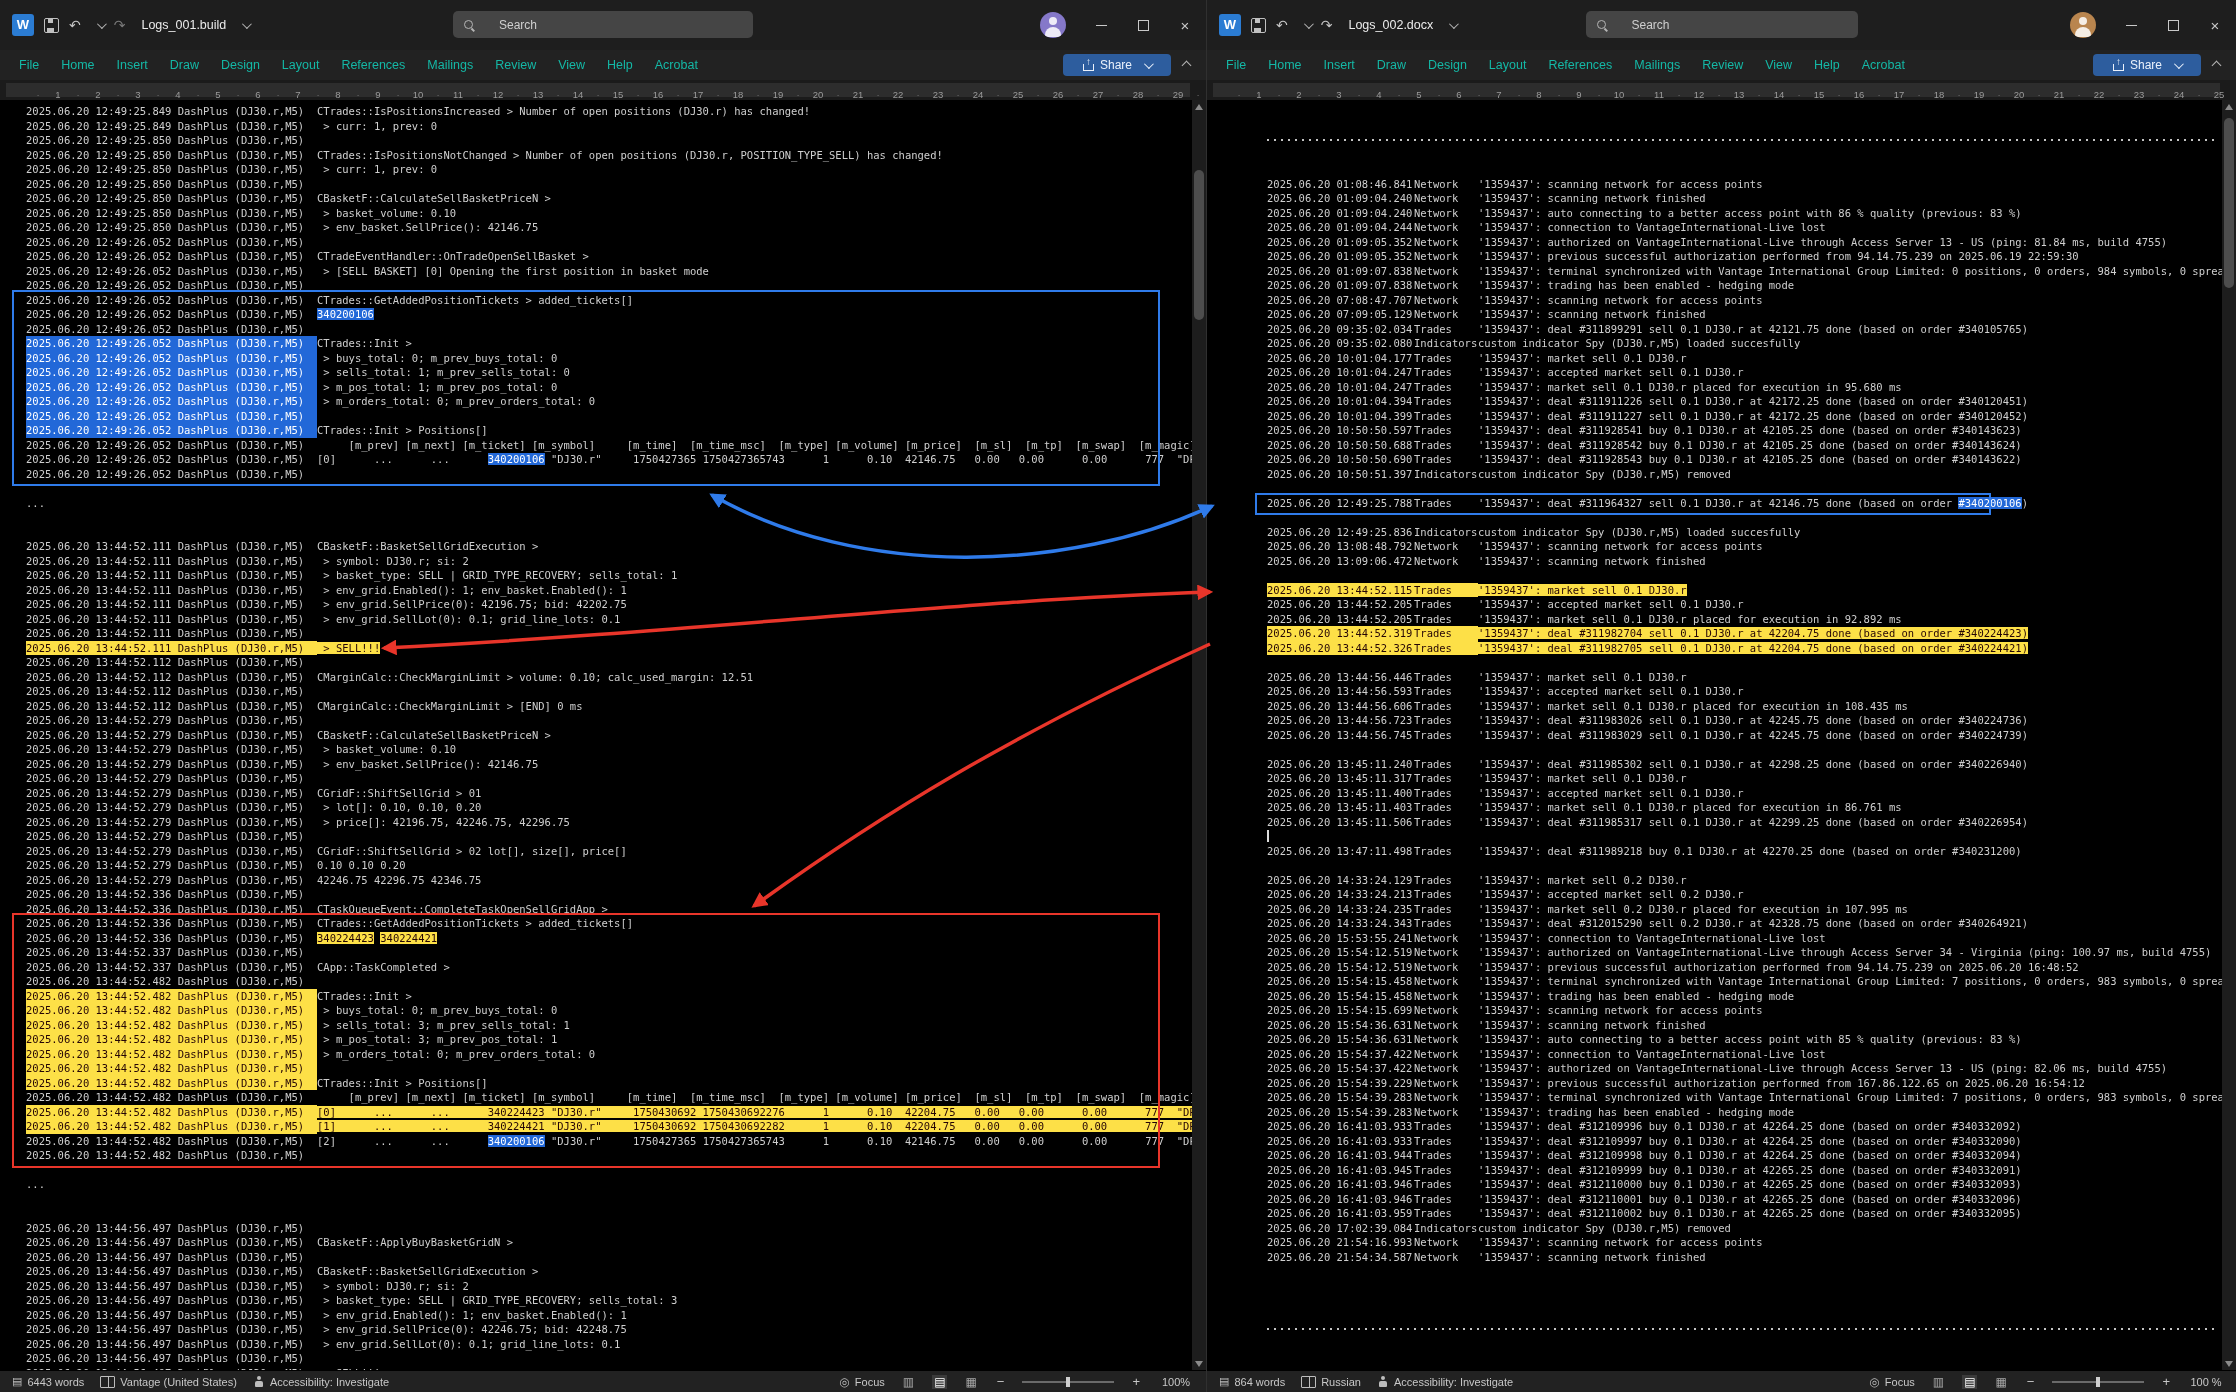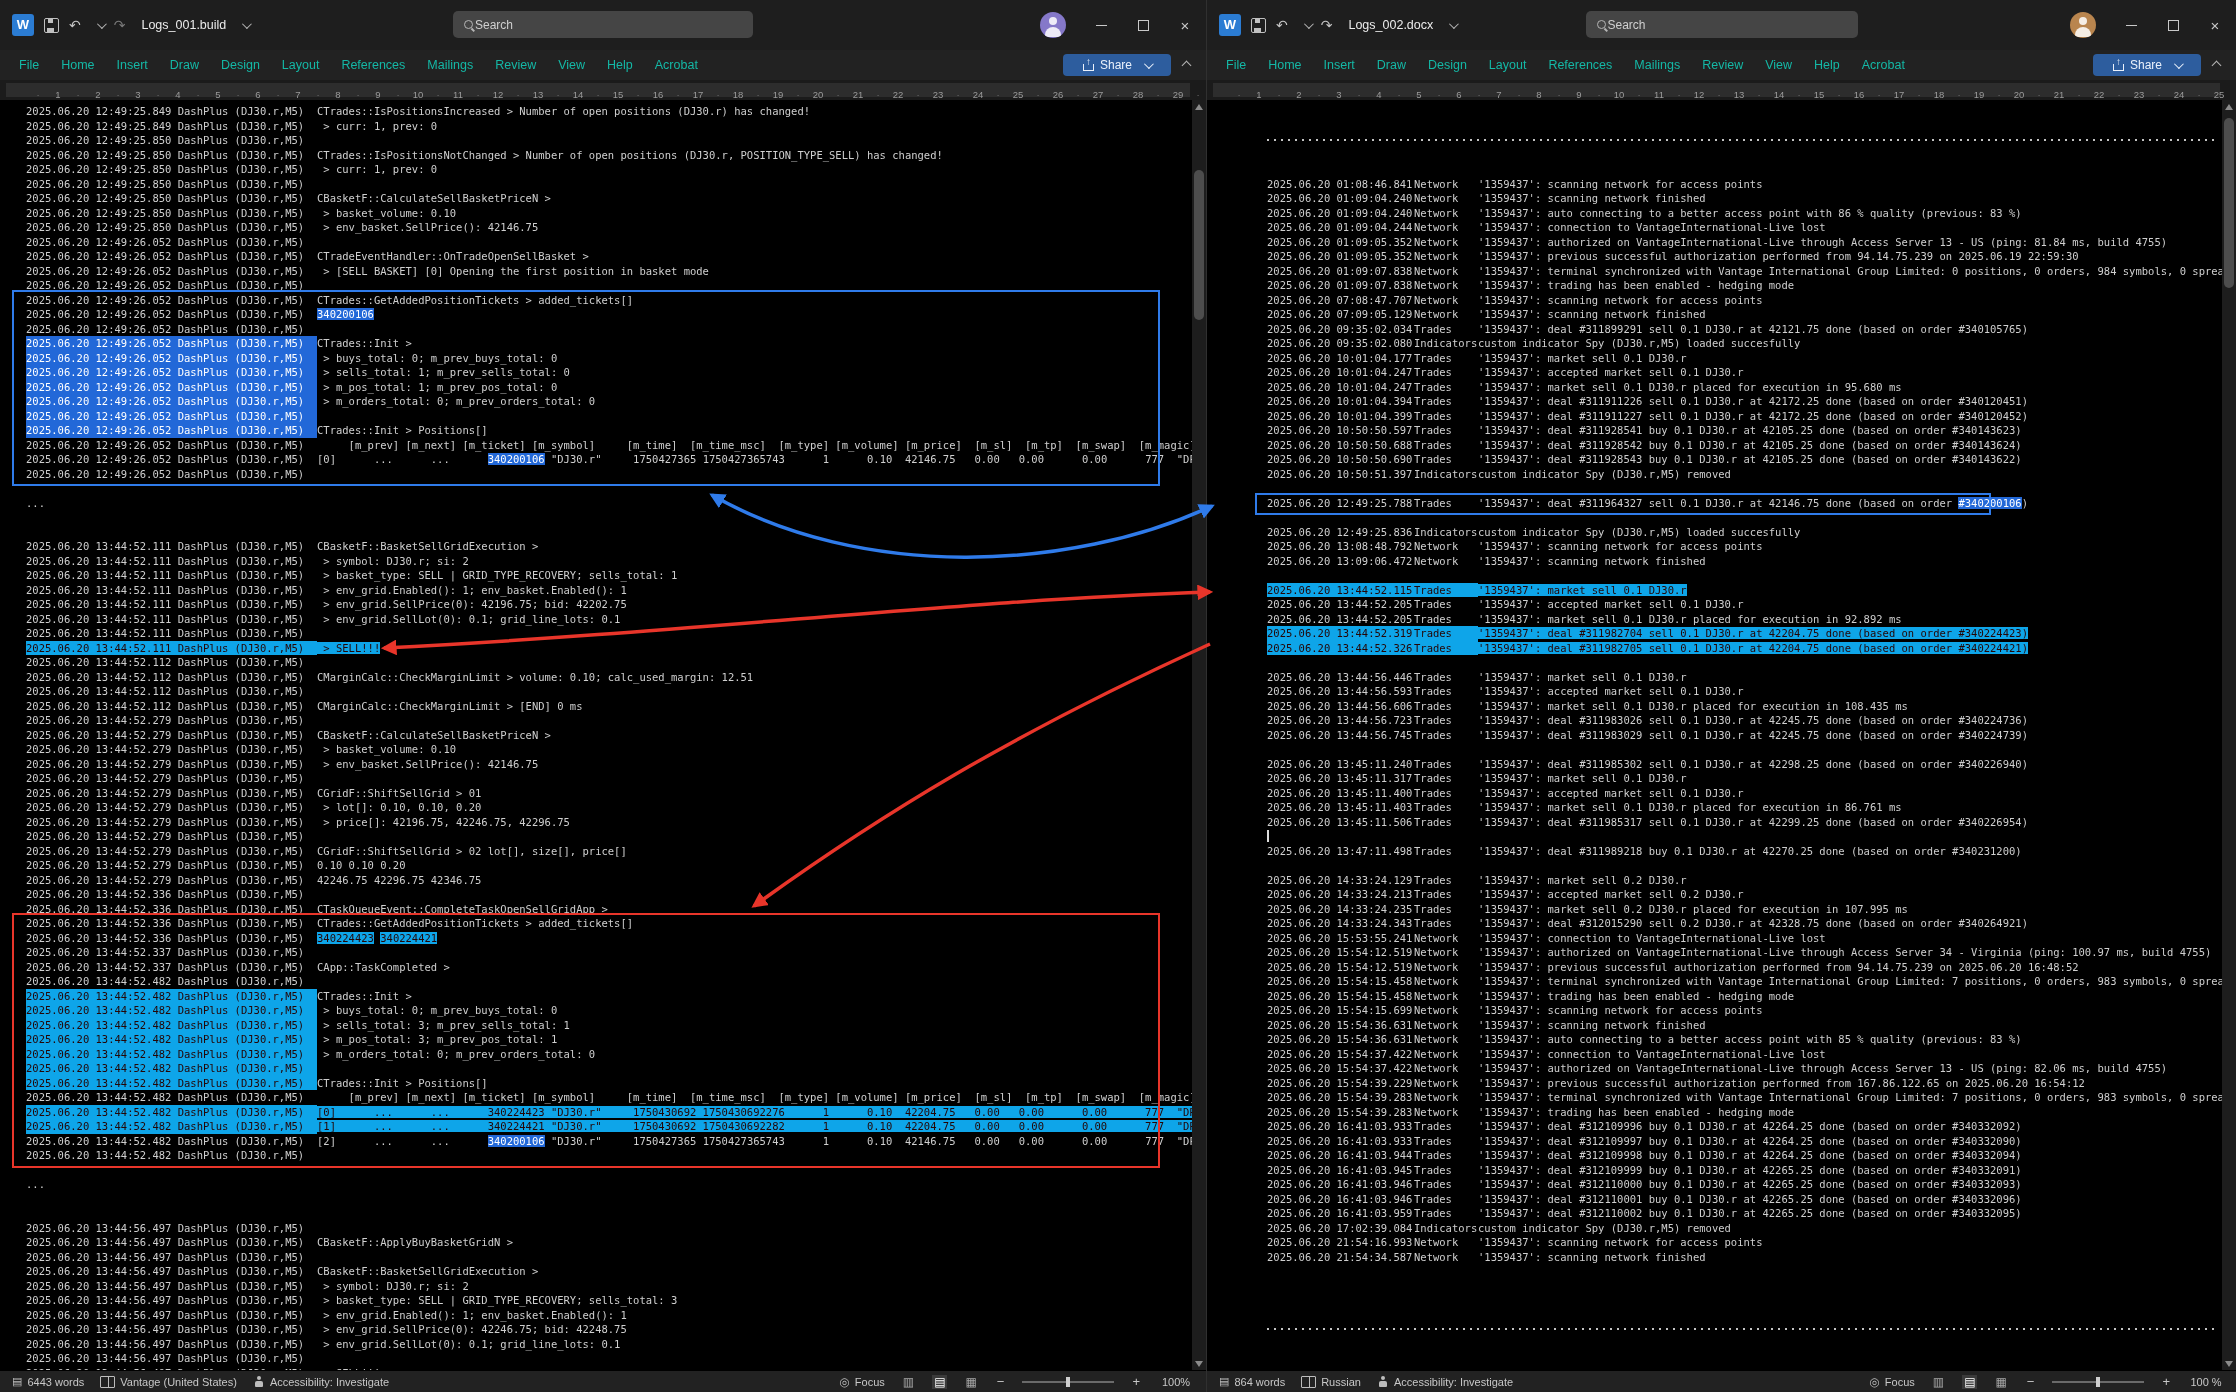--- a/index.html
+++ b/index.html
@@ -12,21 +12,21 @@
   .tb-left{display:flex;align-items:center;gap:10px;}
   .word-logo{width:22px;height:22px;background:#2b7cd3;color:#fff;font:bold 13px/22px "Liberation Sans",sans-serif;text-align:center;border-radius:3px;display:inline-block;}
   .ic-save{width:13px;height:13px;border:1.4px solid #c0c0c0;border-radius:2px;position:relative;display:inline-block;}
   .ic-save::before{content:"";position:absolute;top:0;left:3px;width:5px;height:4px;background:#c0c0c0;}
   .ic-save::after{content:"";position:absolute;bottom:0;left:2px;width:7px;height:4px;background:#c0c0c0;}
   .glyph{font-size:14px;color:#c6c6c6;line-height:1;}
   .glyph.dim{color:#7a7a7a;}
   .doc-title{font-size:12.5px;color:#ececec;margin-left:6px;}
   .chev{width:6px;height:6px;border-right:1.4px solid #b5b5b5;border-bottom:1.4px solid #b5b5b5;display:inline-block;transform:rotate(45deg) translateY(-2px);margin-left:6px;}
   .chev.up{transform:rotate(-135deg);margin-left:0;}
-  .tb-search{position:absolute;left:50%;top:11px;transform:translateX(-50%);width:300px;height:27px;background:#454545;border-radius:5px;display:flex;align-items:center;gap:0;padding-left:10px;box-sizing:border-box;color:#cfcfcf;font-size:12px;}
+  .tb-search{position:absolute;left:50%;top:11px;transform:translateX(-50%);width:300px;height:27px;background:#454545;border-radius:5px;display:flex;align-items:center;gap:24px;padding-left:10px;box-sizing:border-box;color:#cfcfcf;font-size:12px;}
   .win-right .tb-search{width:272px;}
   .ic-search{width:12px;height:12px;position:relative;display:inline-block;}
   .ic-search::before{content:"";position:absolute;top:1px;left:1px;width:7px;height:7px;border:1.4px solid #b5b5b5;border-radius:50%;}
   .ic-search::after{content:"";position:absolute;bottom:0;right:0;width:4px;height:1.6px;background:#b5b5b5;transform:rotate(45deg);}
   .tb-right{position:absolute;right:0;top:0;height:50px;display:flex;align-items:center;}
   .avatar{width:26px;height:26px;border-radius:50%;position:relative;overflow:hidden;margin-right:14px;}
   .avatar.purple{background:#8578c9;}
   .avatar.orange{background:#b9854e;}
   .avatar::before{content:"";position:absolute;top:5px;left:9px;width:8px;height:8px;border-radius:50%;background:rgba(255,255,255,.85);}
   .avatar::after{content:"";position:absolute;top:15px;left:5px;width:16px;height:10px;border-radius:8px 8px 0 0;background:rgba(255,255,255,.85);}
@@ -54,21 +54,21 @@
   .doc{position:absolute;top:100px;bottom:21px;left:0;overflow:hidden;background:#000;}
   .win-left .doc{right:14px;}
   .win-right .doc{right:14px;padding-left:36px;}
   .lines{position:relative;padding:4px 0 0 26px;font:10.5px/14.5px "DejaVu Sans Mono",monospace;color:#cfcfcf;white-space:pre;}
   .win-right .lines{padding-left:24px;}
   .line{height:14.5px;line-height:14.5px;overflow:hidden;}
   .pfx{display:inline-block;width:291px;}
   .rtime{display:inline-block;width:147px;}
   .rsrc{display:inline-block;width:64px;}
   .hb{background:#2268d8;color:#ffffff;}
-  .hr{background:#0ea5e9;color:#250505;}
+  .hr{background:#fde047;color:#250505;}
   .line.dotsline{position:relative;}
   .line.dotsline::after{content:"";position:absolute;left:0;top:6px;width:952px;height:2px;
     background:repeating-linear-gradient(90deg,#c4c4c4 0 2px,transparent 2px 7px);}
   .annot-box{position:absolute;border:2.5px solid;pointer-events:none;z-index:10;}
   .win-left .annot-box{left:12px;right:32px;}
   .win-right .annot-box{left:12px;width:732px;}
   .annot-box.blue{border-color:#2f7bea;}
   .annot-box.red{border-color:#e8352a;}
   .caret{position:absolute;left:24px;width:2px;height:12px;background:#dcdcdc;z-index:5;}
   

